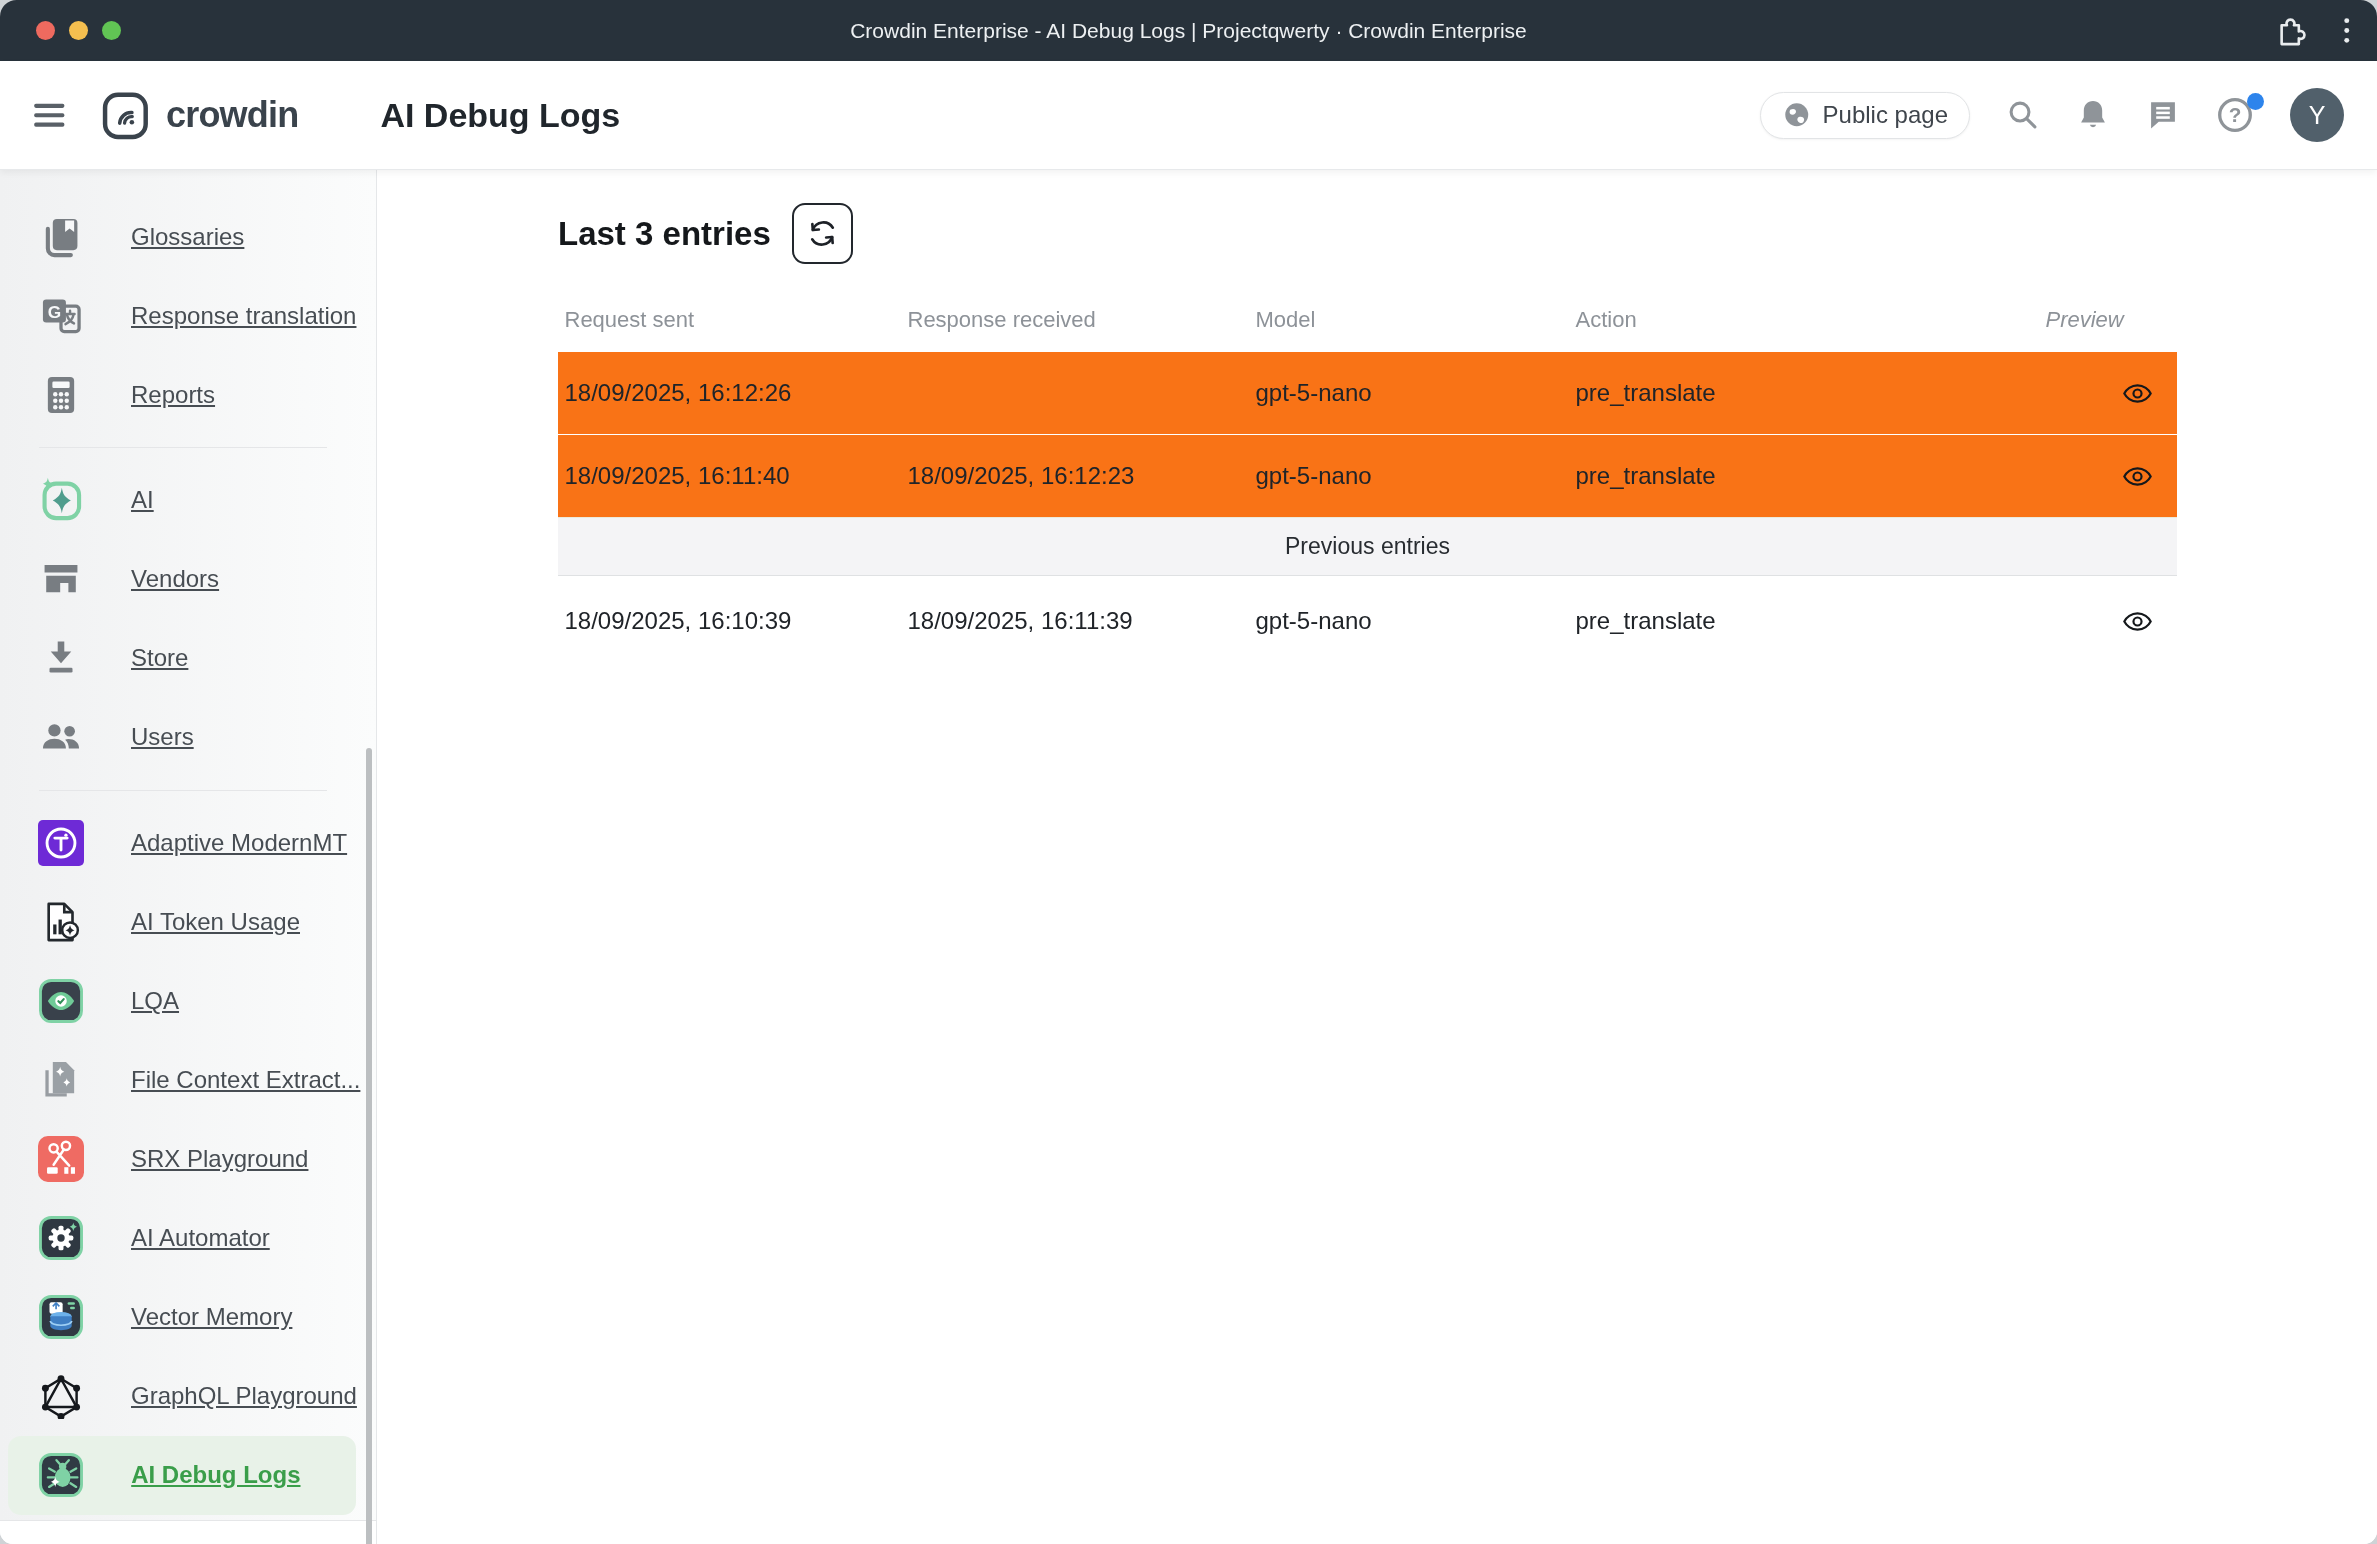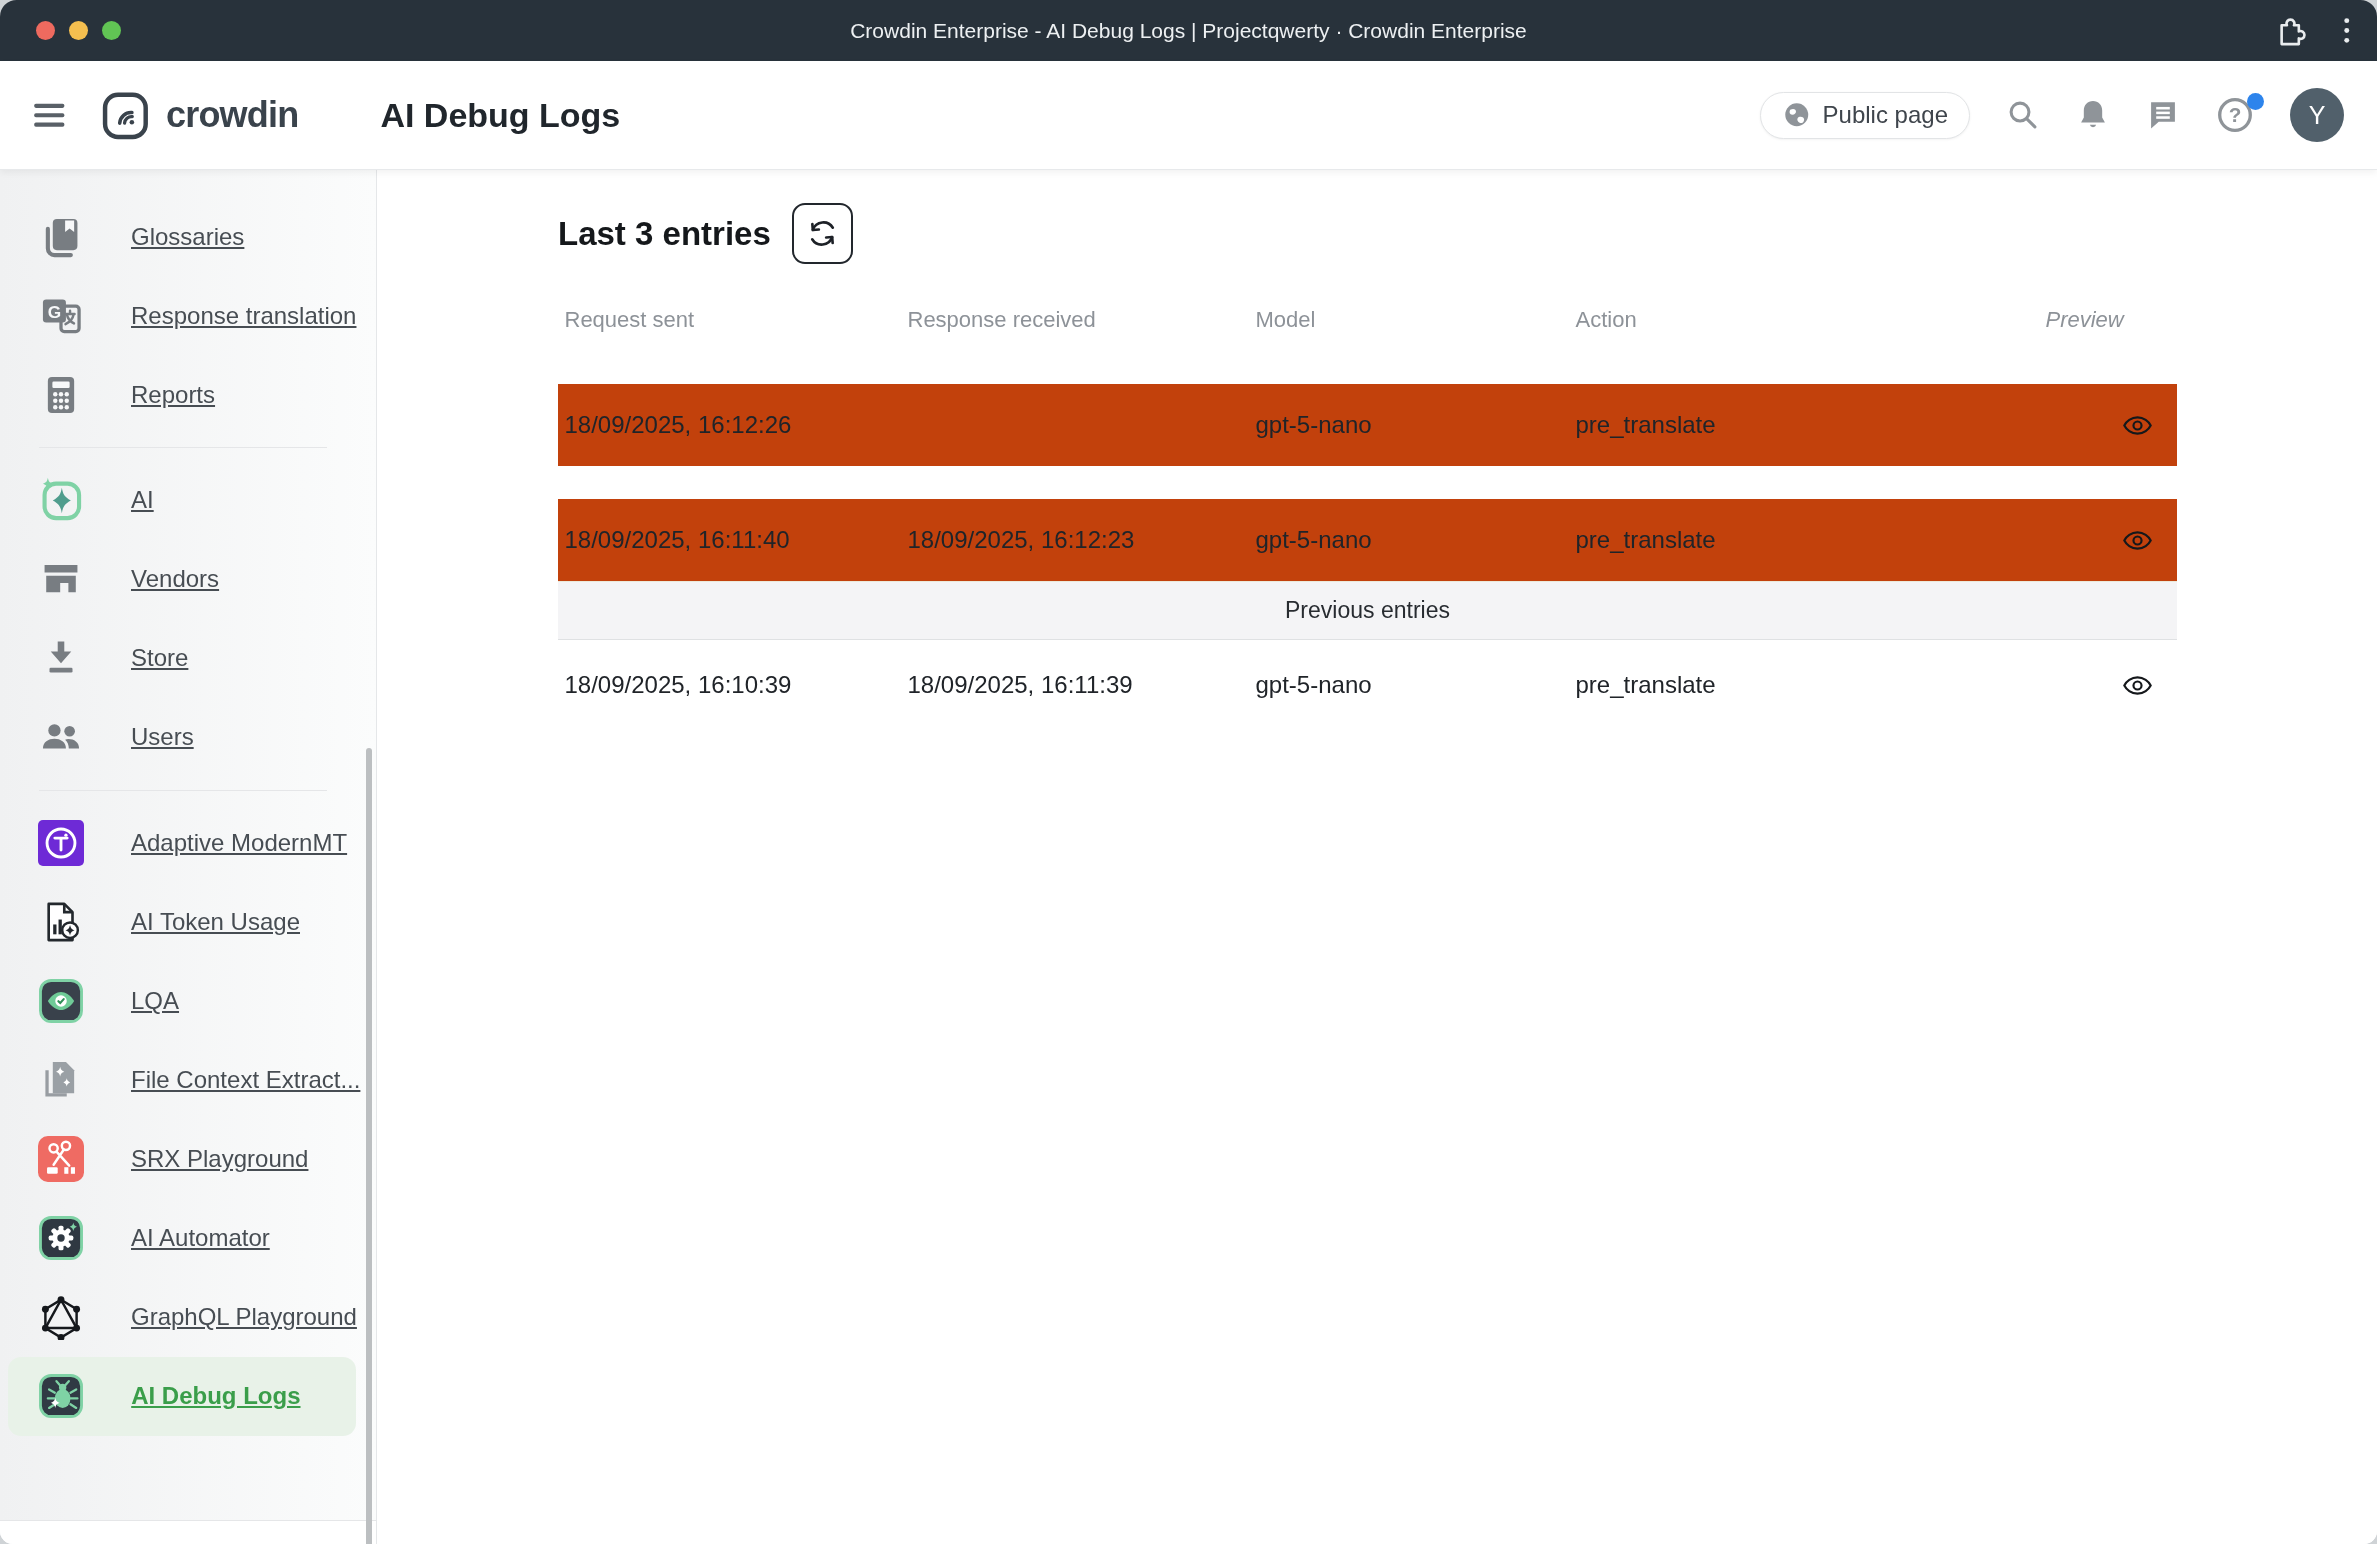--- a/index.html
+++ b/index.html
@@ -103,21 +103,21 @@
     background: #fff; display: flex; align-items: center; justify-content: center; cursor: pointer;
   }
   .table { margin: 23px 0 0 181px; width: 1619px; }
   .trow { display: grid; grid-template-columns: 343px 348px 320px 470px 1fr; align-items: center; }
   .thead { height: 65px; }
   .thead .cell { font-size: 22px; color: #8d9298; }
   .cell { padding-left: 6.5px; font-size: 24px; color: #202429; white-space: nowrap; }
   .cell.preview-h { text-align: left; padding-right: 11.5px; font-style: italic; }
   .cell.preview-c { display: flex; justify-content: flex-end; padding-right: 24.5px; }
   .row-data { height: 83px; }
-  .row-hl { background: #c2410c; margin-top: 32px; }
+  .row-hl { background: #f97316; }
   .row-hl.first { border-bottom: 1.6px solid #fff; }
   .prev-band {
     height: 59px; background: #f4f4f6;
     border-top: 0.8px solid #eceadb; border-bottom: 0.8px solid #dfe1e3;
     display: flex; align-items: center; justify-content: center;
     font-size: 23px; color: #282c31; cursor: pointer;
   }
   .row-plain { height: 90px; background: #fff; }
   .eye-btn { display: flex; cursor: pointer; }
 </style>
@@ -380,20 +380,35 @@
               <rect x="25" y="13" width="6" height="30" rx="2" transform="rotate(135 28 28)"></rect>
               <circle cx="28" cy="28" r="10.5"></circle>
             </g>
             <circle cx="28" cy="28" r="4.5" fill="#2f3842"></circle>
             <path d="M43 9 c0.7 3.2 1.4 4 4.4 5.2 c-3 1.2-3.7 2-4.4 5.2 c-0.7-3.2-1.4-4-4.4-5.2 c3-1.2 3.7-2 4.4-5.2z" fill="#7fd2a5"></path>
           </svg>
         </span>
         <span class="slabel">AI Automator</span>
       </div>
 
+      <div class="sitem">
+        <span class="sicon">
+          <svg width="46" height="46" viewBox="0 0 56 56">
+            <rect x="3" y="3" width="50" height="50" rx="13" fill="#2f3842" stroke="#7fd2a5" stroke-width="3.5"></rect>
+            <rect x="14" y="10" width="16" height="14" rx="2.5" fill="#fff"></rect>
+            <path d="M18 15 l4-4 4 4 M22 11.5 v7" stroke="#3f7fc4" stroke-width="2" fill="none"></path>
+            <rect x="36" y="10" width="9" height="3" rx="1.5" fill="#7fd2a5"></rect>
+            <rect x="39" y="15.5" width="6" height="3" rx="1.5" fill="#7fd2a5"></rect>
+            <ellipse cx="28" cy="27" rx="13" ry="5" fill="#6db1ea"></ellipse>
+            <path d="M15 27 v12 c0 2.8 5.8 5 13 5 s13-2.2 13-5 V27" fill="#3f7fc4"></path>
+            <path d="M15 33 c0 2.8 5.8 5 13 5 s13-2.2 13-5" fill="none" stroke="#9fd0f5" stroke-width="2"></path>
+          </svg>
+        </span>
+        <span class="slabel">Vector Memory</span>
+      </div>
 
       <div class="sitem">
         <span class="sicon">
           <svg width="46" height="46" viewBox="0 0 56 56">
             <g fill="none" stroke="#15181c" stroke-width="3">
               <path d="M28 7 47 18.5 47 41.5 28 53 9 41.5 9 18.5 z"></path>
               <path d="M28 7 47 41.5 9 41.5 z"></path>
             </g>
             <g fill="#15181c">
               <circle cx="28" cy="7" r="4.2"></circle>

